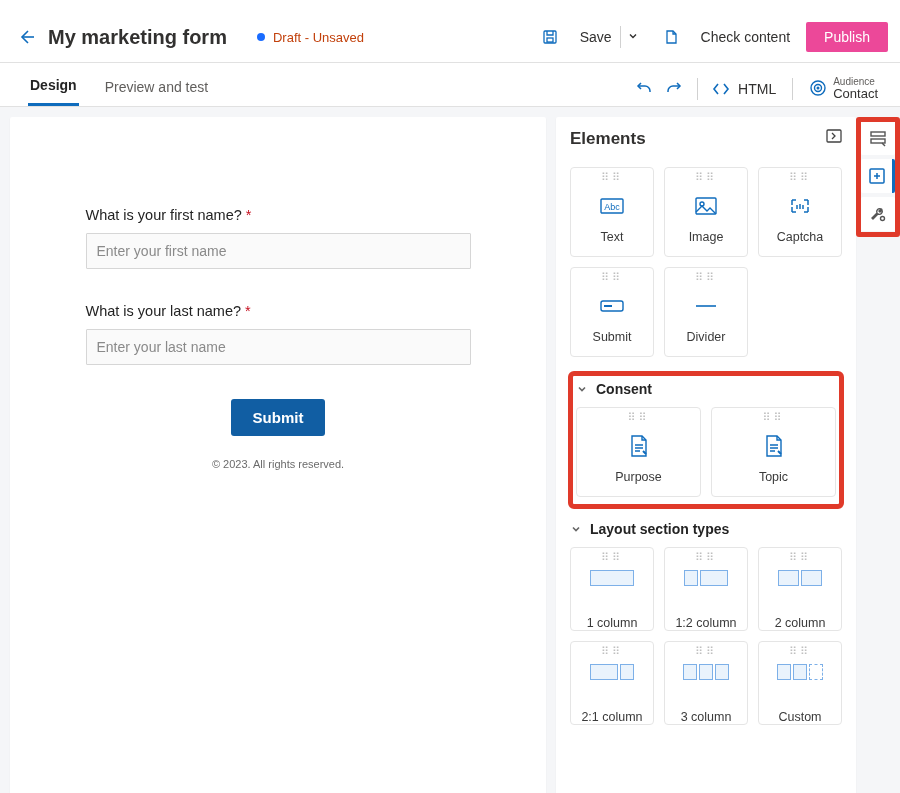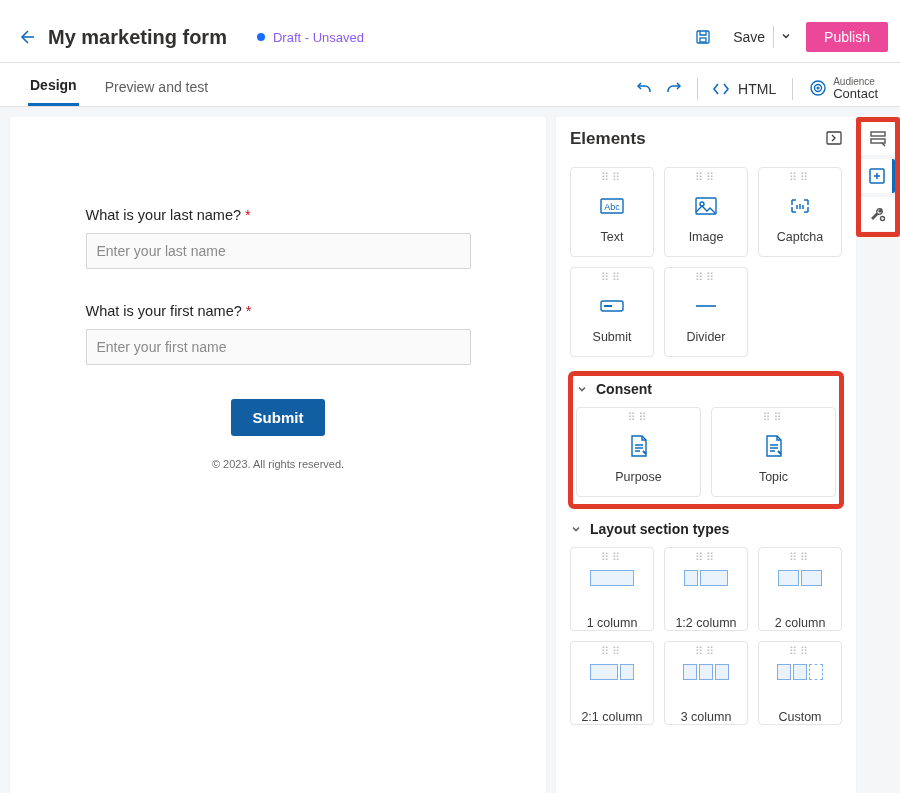--- a/index.html
+++ b/index.html
@@ -3,21 +3,21 @@
 <meta charset="utf-8">
 <style>
   * { box-sizing: border-box; margin: 0; padding: 0; font-family: "Segoe UI", Arial, sans-serif; }
   body { background: #fff; width: 900px; height: 793px; overflow: hidden; color: #323130; }
 
   
   .topbar { display: flex; align-items: center; padding: 22px 12px 10px 12px; border-bottom: 1px solid #e1e1e1; }
   .back-arrow { color: #0f6cbd; width: 28px; height: 28px; display:flex; align-items:center; justify-content:center; cursor:pointer;}
   .title { font-size: 20px; font-weight: 600; margin-left: 8px; }
   .status-dot { width: 8px; height: 8px; border-radius: 50%; background: #1a6cff; margin: 0 8px 0 30px; }
-  .status-text { font-size: 13px; color: #8b5cf6; }
+  .status-text { font-size: 13px; color: #c2410c; }
   .topbar-spacer { flex: 1; }
   .tb-btn { display:flex; align-items:center; gap:22px; padding: 4px 8px; font-size:14px; color:#323130; cursor:pointer; background:none; border:none;}
   .tb-btn svg { color:#0f6cbd; }
   .chev { border-left:1px solid #d1d1d1; padding:2px 6px; color:#323130; cursor:pointer;}
   .publish { background:#ec4899; color:#fff; border:none; padding:7px 18px; font-size:14px; border-radius:2px; cursor:pointer; margin-left:8px;}
 
   
   .tabrow { display:flex; align-items:center; padding: 8px 14px 0 28px; border-bottom:1px solid #e1e1e1; }
   .tab { font-size:14px; color:#605e5c; padding:6px 2px 10px 2px; margin-right:24px; cursor:pointer;}
   .tab.active { color:#242424; font-weight:600; border-bottom:3px solid #0f6cbd; }
@@ -40,21 +40,21 @@
   .field-input { width:100%; border:1px solid #d6d6d6; background:#fafafa; font-size:14px; padding:9px 10px; color:#333; border-radius:1px;}
   .field-input::placeholder{color:#8a8a8a;}
   .field { margin-bottom: 34px;}
   .submit-row{ display:flex; justify-content:center; margin-top:8px;}
   .submit-btn{ background:#115ea3; color:#fff; border:none; font-size:15px; font-weight:600; padding:10px 22px; border-radius:3px; cursor:pointer;}
   .copyright{ text-align:center; font-size:11px; color:#6b6b6b; margin-top:22px;}
 
   
   .rightcol{ display:flex;}
   .panel{ width:300px; background:#fff; margin:10px 0 0 0; border-radius:2px; box-shadow: 0 1px 2px rgba(0,0,0,0.06); padding: 12px 14px 14px 14px; overflow-y:auto;}
-  .panel-header{ display:flex; align-items:flex-end; justify-content:space-between; margin-bottom:18px;gap:20px;}
+  .panel-header{ display:flex; align-items:flex-start; justify-content:space-between; margin-bottom:18px;gap:20px;}
   .panel-title{ font-size:17px; font-weight:700;}
   .collapse-icn{cursor:pointer; color:#424242;}
 
   .el-grid{ display:grid; grid-template-columns: repeat(3, 1fr); gap:10px; margin-bottom:16px;}
   .el-card{ border:1px solid #e5e5e5; border-radius:4px; height:90px; display:flex; flex-direction:column; align-items:center; justify-content:flex-start; cursor:grab; padding-top:6px;}
   .el-grip{ color:#bfbfbf; letter-spacing:3px; font-size:11px; line-height:6px; height:10px;}
   .el-icon{ color:#0f6cbd; margin-top:8px; height:28px; display:flex; align-items:center; justify-content:center;}
   .el-name{ font-size:12.5px; color:#3a3a3a; margin-top:10px;}
 
   .section-head{display:flex; align-items:center; gap:8px; font-size:14px; font-weight:600; color:#242424; margin:6px 0 10px 0; cursor:pointer;}
@@ -96,20 +96,27 @@
         <path d="M5 2v4h6V2"></path>
         <rect x="5" y="9" width="6" height="4"></rect>
       </svg>
     <span>Save</span>
   </button>
   <div class="chev">
     <svg width="12" height="12" viewBox="0 0 12 12" fill="none" stroke="currentColor" stroke-width="1.4">
         <path d="M3 4.5l3 3 3-3"></path>
       </svg>
   </div>
+  <button class="tb-btn" style="margin-left:10px">
+    <svg width="16" height="16" viewBox="0 0 16 16" fill="none" stroke="currentColor" stroke-width="1.3">
+        <path d="M4 2h6l3 3v9H4z"></path>
+        <path d="M10 2v3h3"></path>
+      </svg>
+    <span>Check content</span>
+  </button>
   <button class="publish">Publish</button>
 </div>
 
 <div class="tabrow">
   <div class="tab active">Design</div>
   <div class="tab">Preview and test</div>
   <div class="tabrow-spacer"></div>
   <div class="iconbtn">
     <svg width="18" height="18" viewBox="0 0 18 18" fill="none" stroke="currentColor" stroke-width="1.5">
         <path d="M6 3L3 6l3 3"></path>
@@ -143,26 +150,26 @@
     </div>
   </div>
 </div>
 
 <div class="main">
 
   <div class="canvas-wrap">
     <div class="canvas">
       <div class="form">
         <div class="field">
+          <div class="field-label"><span>What is your first name?</span><span class="req">*</span></div>
+          <input class="field-input" placeholder="Enter your first name" style="">
+        </div>
+        <div class="field">
           <div class="field-label"><span>What is your last name?</span><span class="req">*</span></div>
           <input class="field-input" placeholder="Enter your last name" style="">
-        </div>
-        <div class="field">
-          <div class="field-label"><span>What is your first name?</span><span class="req">*</span></div>
-          <input class="field-input" placeholder="Enter your first name" style="">
         </div>
         <div class="submit-row">
           <button class="submit-btn">Submit</button>
         </div>
         <div class="copyright">© 2023. All rights reserved.</div>
       </div>
     </div>
   </div>
 
   <div class="rightcol">

